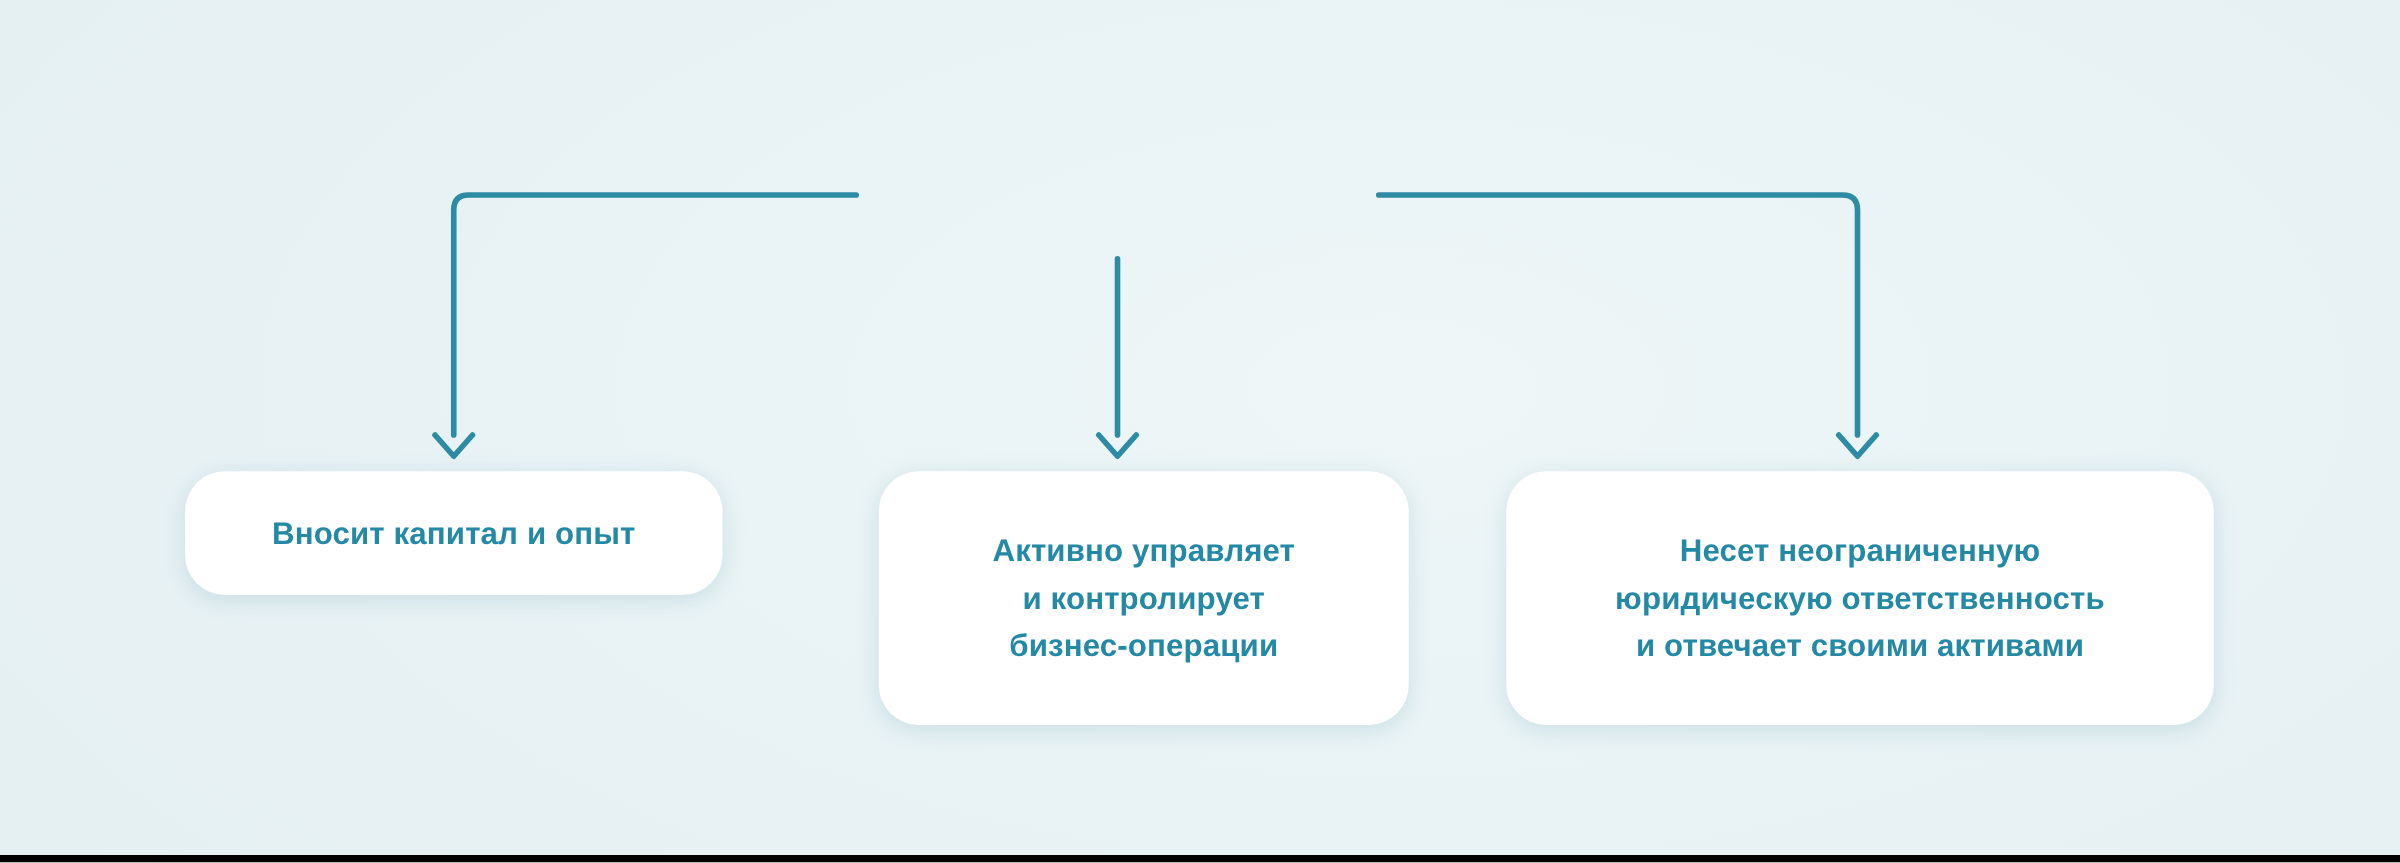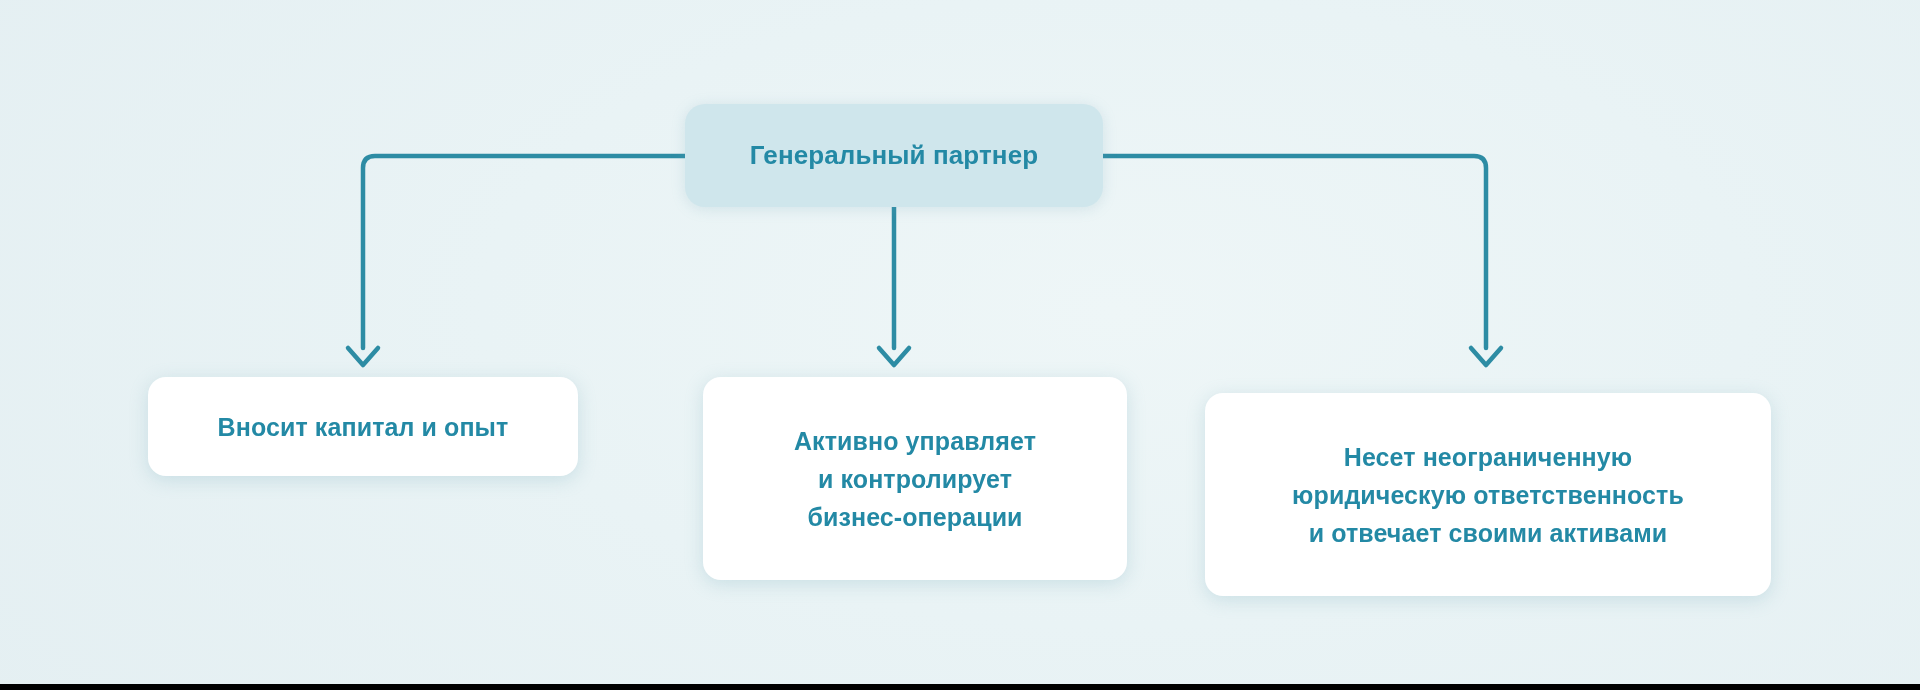--- a/index.html
+++ b/index.html
@@ -44,21 +44,21 @@
   }
 
   
   .node {
     position: absolute;
     box-sizing: border-box;
     display: flex;
     align-items: center;
     justify-content: center;
     text-align: center;
-    border-radius: 18px;
+    border-radius: 32px;
     color: #2389a5;
     font-weight: bold;
     letter-spacing: 0.1px;
   }
 
   .node-root {
     left: 685px;
     top: 104px;
     width: 418px;
     height: 103px;
@@ -88,21 +88,20 @@
     top: 377px;
     width: 424px;
     height: 203px;
   }
 
   #leaf-2 {
     left: 1205px;
     top: 377px;
     width: 566px;
     height: 203px;
-    margin-top: 16px;
   }
 
   .node-label {
     display: block;
     white-space: pre-line;
   }
 </style>
 </head>
 <body>
 
@@ -119,23 +118,20 @@
       <path d="M 894 207 L 894 348" fill="none" stroke="#2d8ca4" stroke-width="4.5" stroke-linecap="round" stroke-linejoin="round"></path>
       <path d="M 879 348 L 894 365 L 909 348" fill="none" stroke="#2d8ca4" stroke-width="4.5" stroke-linecap="round" stroke-linejoin="round"></path>
     </g>
 
     <g>
       <path d="M 1103 156 L 1474 156 Q 1486 156 1486 168 L 1486 348" fill="none" stroke="#2d8ca4" stroke-width="4.5" stroke-linecap="round" stroke-linejoin="round"></path>
       <path d="M 1471 348 L 1486 365 L 1501 348" fill="none" stroke="#2d8ca4" stroke-width="4.5" stroke-linecap="round" stroke-linejoin="round"></path>
     </g>
   </svg>
 
-  <div class="node node-root">
-    <span class="node-label">Генеральный партнер</span>
-  </div>
 
   <div class="node node-leaf" id="leaf-0">
     <span class="node-label">Вносит капитал и опыт</span>
   </div>
 
   <div class="node node-leaf" id="leaf-1">
     <span class="node-label">Активно управляет
 и контролирует
 бизнес-операции</span>
   </div>

